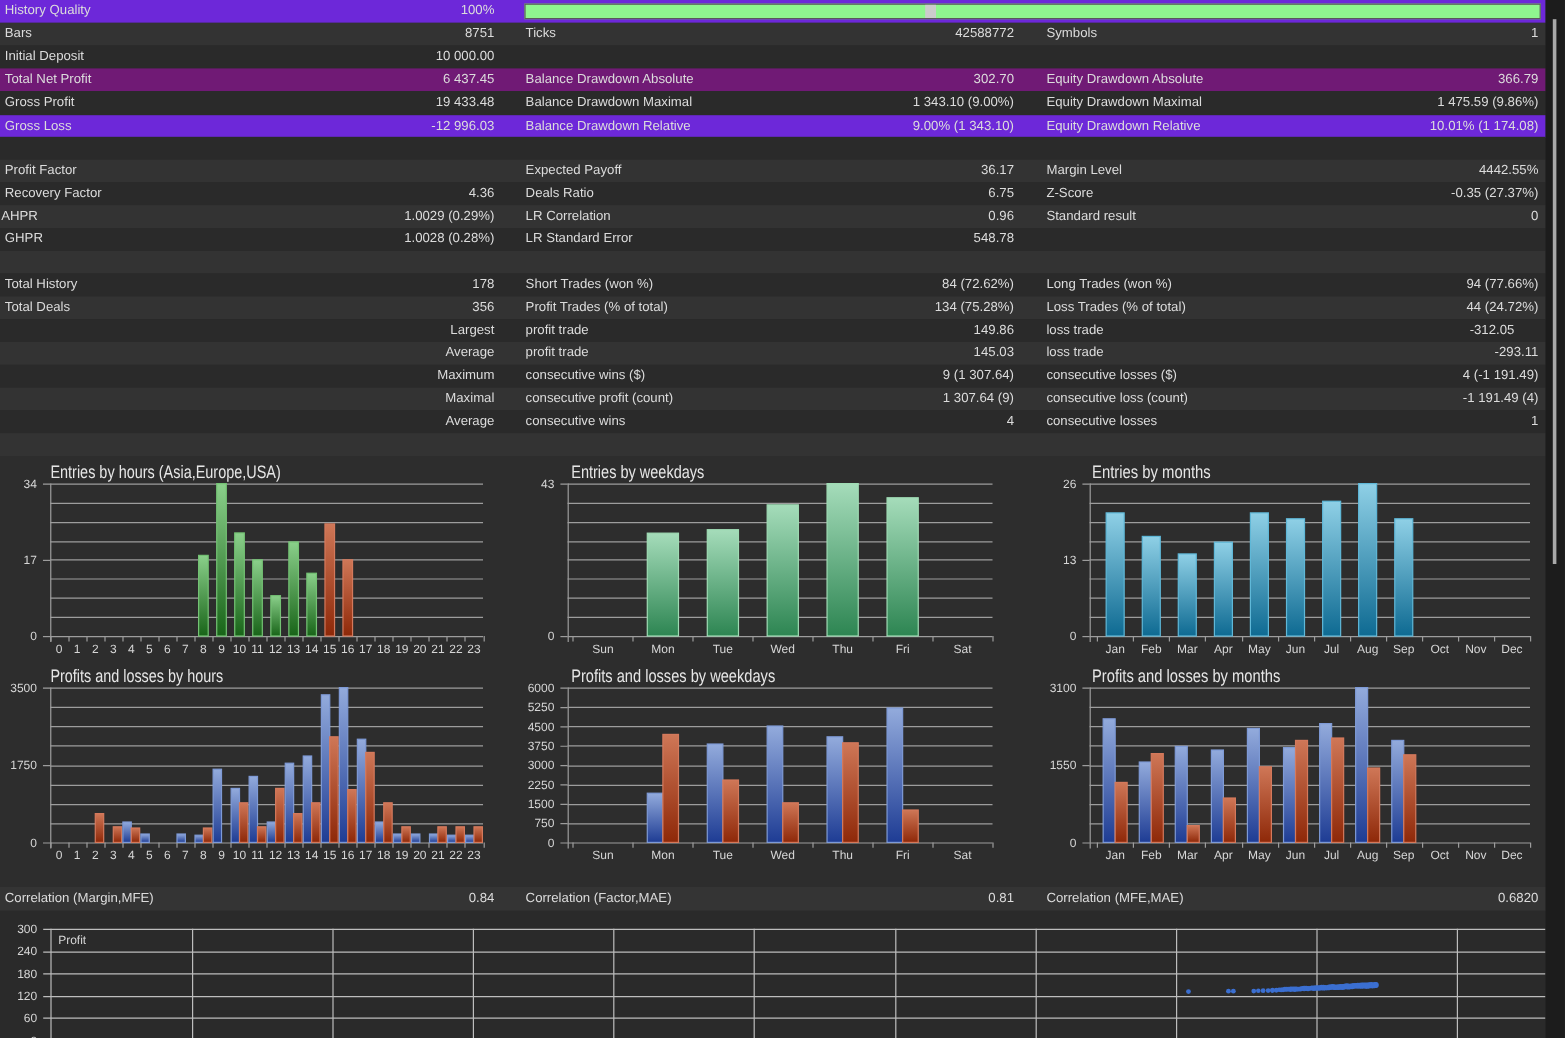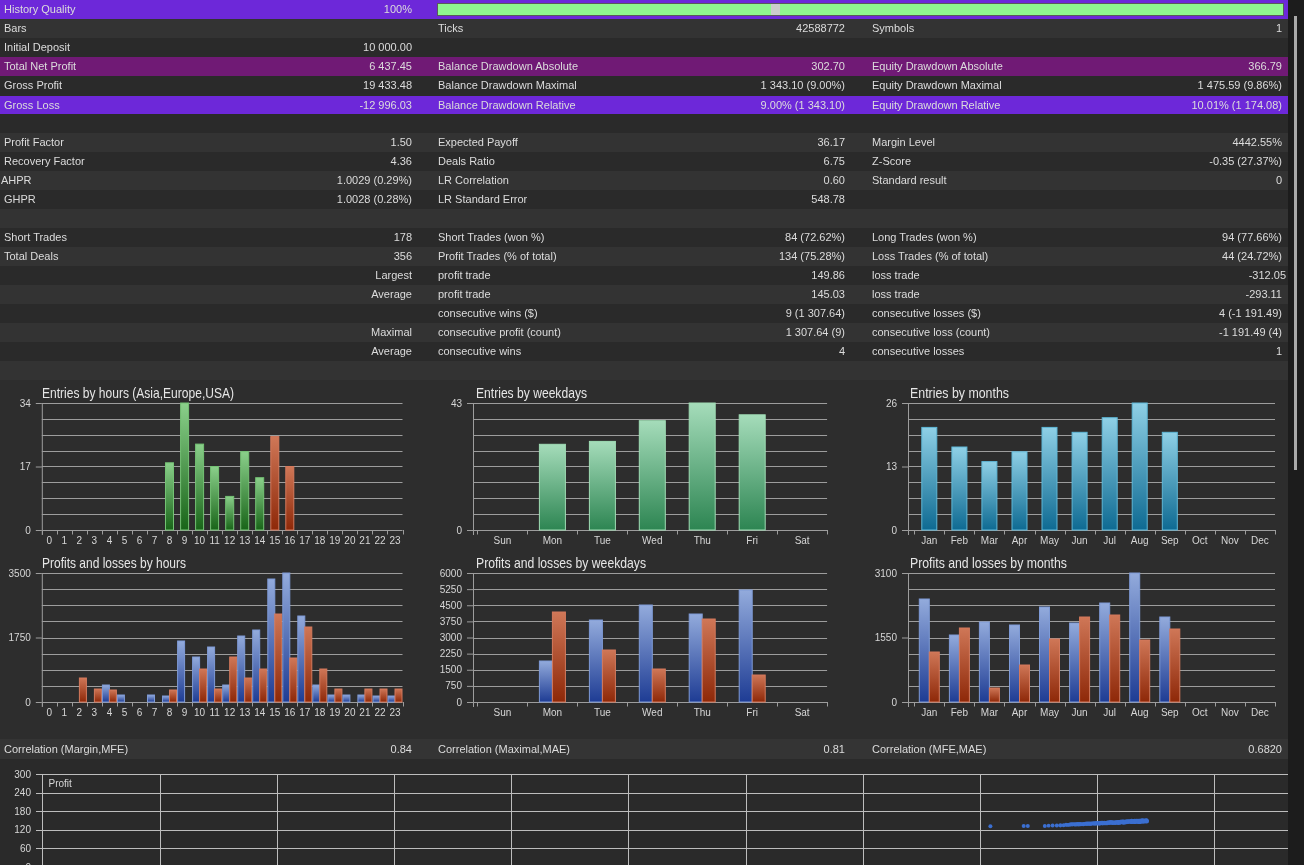--- a/index.html
+++ b/index.html
@@ -15,20 +15,21 @@
 <body>
 <div id="page">
 <div class="row" style="top:0px;background:#6d28d9">
       <div class="lb" style="left:4px">History Quality</div>
       <div class="vl" style="left:100px;width:312px">100%</div>
       <div style="position:absolute;left:437px;top:3px;width:847px;height:13px;background:#8ff68f;border:1px solid #5a5a5a;box-sizing:border-box"></div>
       <div style="position:absolute;left:771px;top:4px;width:9px;height:11px;background:#cccccc"></div>
     </div>
 <div class="row" style="top:19px;background:#333333">
       <div class="lb" style="left:4px">Bars</div>
+      <div class="vl" style="left:100px;width:312px">8751</div>
       <div class="lb" style="left:438px">Ticks</div>
       <div class="vl" style="left:650px;width:195px">42588772</div>
       <div class="lb" style="left:872px">Symbols</div>
       <div class="vl" style="left:1080px;width:202px">1</div>
     </div>
 <div class="row" style="top:38px;background:#2a2a2a">
       <div class="lb" style="left:4px">Initial Deposit</div>
       <div class="vl" style="left:100px;width:312px">10 000.00</div>
     </div>
 <div class="row" style="top:57px;background:#701a75">
@@ -51,80 +52,80 @@
       <div class="lb" style="left:4px">Gross Loss</div>
       <div class="vl" style="left:100px;width:312px">-12 996.03</div>
       <div class="lb" style="left:438px">Balance Drawdown Relative</div>
       <div class="vl" style="left:650px;width:195px">9.00% (1 343.10)</div>
       <div class="lb" style="left:872px">Equity Drawdown Relative</div>
       <div class="vl" style="left:1080px;width:202px">10.01% (1 174.08)</div>
     </div>
 <div class="row" style="top:114px;background:#2a2a2a"></div>
 <div class="row" style="top:133px;background:#333333">
       <div class="lb" style="left:4px">Profit Factor</div>
-      <div class="vl" style="left:100px;width:312px">1.50</div>
       <div class="lb" style="left:438px">Expected Payoff</div>
       <div class="vl" style="left:650px;width:195px">36.17</div>
       <div class="lb" style="left:872px">Margin Level</div>
       <div class="vl" style="left:1080px;width:202px">4442.55%</div>
     </div>
 <div class="row" style="top:152px;background:#2a2a2a">
       <div class="lb" style="left:4px">Recovery Factor</div>
       <div class="vl" style="left:100px;width:312px">4.36</div>
       <div class="lb" style="left:438px">Deals Ratio</div>
       <div class="vl" style="left:650px;width:195px">6.75</div>
       <div class="lb" style="left:872px">Z-Score</div>
       <div class="vl" style="left:1080px;width:202px">-0.35 (27.37%)</div>
     </div>
 <div class="row" style="top:171px;background:#333333">
       <div class="lb" style="left:1px">AHPR</div>
       <div class="vl" style="left:100px;width:312px">1.0029 (0.29%)</div>
       <div class="lb" style="left:438px">LR Correlation</div>
-      <div class="vl" style="left:650px;width:195px">0.60</div>
+      <div class="vl" style="left:650px;width:195px">0.96</div>
       <div class="lb" style="left:872px">Standard result</div>
       <div class="vl" style="left:1080px;width:202px">0</div>
     </div>
 <div class="row" style="top:190px;background:#2a2a2a">
       <div class="lb" style="left:4px">GHPR</div>
       <div class="vl" style="left:100px;width:312px">1.0028 (0.28%)</div>
       <div class="lb" style="left:438px">LR Standard Error</div>
       <div class="vl" style="left:650px;width:195px">548.78</div>
     </div>
 <div class="row" style="top:209px;background:#333333"></div>
 <div class="row" style="top:228px;background:#2a2a2a">
-      <div class="lb" style="left:4px">Short Trades</div>
+      <div class="lb" style="left:4px">Total History</div>
       <div class="vl" style="left:100px;width:312px">178</div>
       <div class="lb" style="left:438px">Short Trades (won %)</div>
       <div class="vl" style="left:650px;width:195px">84 (72.62%)</div>
       <div class="lb" style="left:872px">Long Trades (won %)</div>
       <div class="vl" style="left:1080px;width:202px">94 (77.66%)</div>
     </div>
 <div class="row" style="top:247px;background:#333333">
       <div class="lb" style="left:4px">Total Deals</div>
       <div class="vl" style="left:100px;width:312px">356</div>
       <div class="lb" style="left:438px">Profit Trades (% of total)</div>
       <div class="vl" style="left:650px;width:195px">134 (75.28%)</div>
       <div class="lb" style="left:872px">Loss Trades (% of total)</div>
       <div class="vl" style="left:1080px;width:202px">44 (24.72%)</div>
     </div>
 <div class="row" style="top:266px;background:#2a2a2a">
       <div class="vl" style="left:100px;width:312px">Largest</div>
       <div class="lb" style="left:438px">profit trade</div>
       <div class="vl" style="left:650px;width:195px">149.86</div>
       <div class="lb" style="left:872px">loss trade</div>
-      <div class="vl" style="left:1084px;width:202px">-312.05</div>
+      <div class="vl" style="left:1060px;width:202px">-312.05</div>
     </div>
 <div class="row" style="top:285px;background:#333333">
       <div class="vl" style="left:100px;width:312px">Average</div>
       <div class="lb" style="left:438px">profit trade</div>
       <div class="vl" style="left:650px;width:195px">145.03</div>
       <div class="lb" style="left:872px">loss trade</div>
       <div class="vl" style="left:1080px;width:202px">-293.11</div>
     </div>
 <div class="row" style="top:304px;background:#2a2a2a">
+      <div class="vl" style="left:100px;width:312px">Maximum</div>
       <div class="lb" style="left:438px">consecutive wins ($)</div>
       <div class="vl" style="left:650px;width:195px">9 (1 307.64)</div>
       <div class="lb" style="left:872px">consecutive losses ($)</div>
       <div class="vl" style="left:1080px;width:202px">4 (-1 191.49)</div>
     </div>
 <div class="row" style="top:323px;background:#333333">
       <div class="vl" style="left:100px;width:312px">Maximal</div>
       <div class="lb" style="left:438px">consecutive profit (count)</div>
       <div class="vl" style="left:650px;width:195px">1 307.64 (9)</div>
       <div class="lb" style="left:872px">consecutive loss (count)</div>
@@ -563,21 +564,21 @@
         <rect x="1129.7" y="23.0" width="10" height="129.0" fill="url(#hB)" stroke="#7e9ad6" stroke-width="1"></rect>
         <rect x="1139.7" y="90.0" width="10" height="62.0" fill="url(#hP)" stroke="#d4795c" stroke-width="1"></rect>
         <rect x="1159.8" y="67.0" width="10" height="85.0" fill="url(#hB)" stroke="#7e9ad6" stroke-width="1"></rect>
         <rect x="1169.8" y="79.0" width="10" height="73.0" fill="url(#hP)" stroke="#d4795c" stroke-width="1"></rect>
         <text x="910" y="18" class="ttl" textLength="157" lengthAdjust="spacingAndGlyphs">Profits and losses by months</text>
       </svg>
     </div>
 <div class="row" style="top:739px;height:20px;background:#343434;line-height:20px">
       <div class="lb" style="left:4px">Correlation (Margin,MFE)</div>
       <div class="vl" style="left:100px;width:312px">0.84</div>
-      <div class="lb" style="left:438px">Correlation (Maximal,MAE)</div>
+      <div class="lb" style="left:438px">Correlation (Factor,MAE)</div>
       <div class="vl" style="left:650px;width:195px">0.81</div>
       <div class="lb" style="left:872px">Correlation (MFE,MAE)</div>
       <div class="vl" style="left:1080px;width:202px">0.6820</div>
     </div>
 <div class="blk" style="top:759px;height:106px;background:#2a2a2a">
       <svg width="1288" height="106">
         <line x1="36" y1="15.5" x2="1288" y2="15.5" stroke="#bdbdbd" stroke-width="1"></line>
         <line x1="36" y1="34.5" x2="1288" y2="34.5" stroke="#bdbdbd" stroke-width="1"></line>
         <line x1="36" y1="52.5" x2="1288" y2="52.5" stroke="#bdbdbd" stroke-width="1"></line>
         <line x1="36" y1="71.5" x2="1288" y2="71.5" stroke="#bdbdbd" stroke-width="1"></line>

